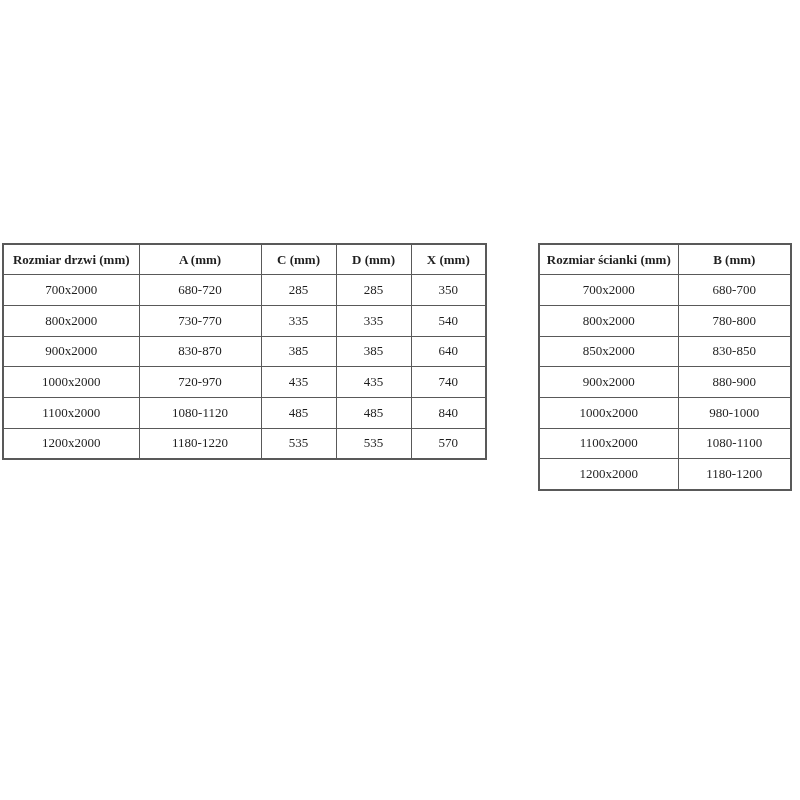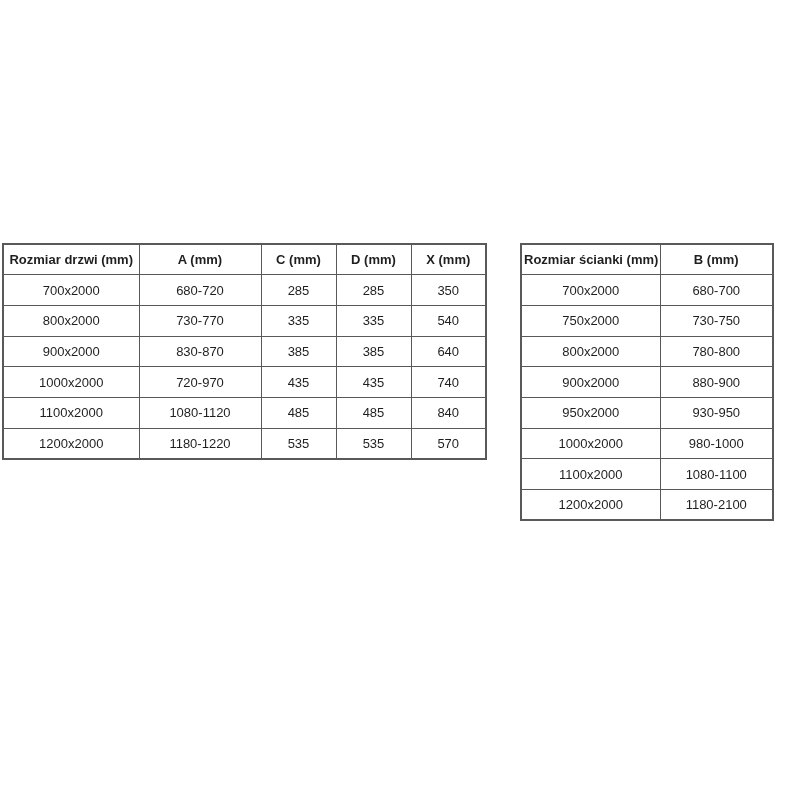--- a/index.html
+++ b/index.html
@@ -23,34 +23,35 @@
     border: 2px solid #595959;
   }
   table.spec th, table.spec td {
     border: 1px solid #595959;
     text-align: center;
     vertical-align: middle;
     padding: 0 2px;
     white-space: nowrap;
     font-size: 13px;
     overflow: hidden;
+    font-family: Liberation Serif, serif;
   }
   table.spec th {
     font-weight: bold;
   }
   table.spec tr {
     height: 30.7px;
   }
   #door-table {
     left: 2px;
     top: 243px;
     width: 483px;
   }
   #wall-table {
-    left: 520px;
+    left: 538px;
     top: 243px;
     width: 252px;
   }
 </style>
 </head>
 <body>
 
 <div class="canvas">
 
   <table class="spec" id="door-table">
@@ -126,43 +127,39 @@
         <th>Rozmiar ścianki (mm)</th>
         <th>B (mm)</th>
       </tr>
     </thead>
     <tbody>
       <tr>
         <td>700x2000</td>
         <td>680-700</td>
       </tr>
       <tr>
-        <td>750x2000</td>
-        <td>730-750</td>
-      </tr>
-      <tr>
         <td>800x2000</td>
         <td>780-800</td>
       </tr>
       <tr>
+        <td>850x2000</td>
+        <td>830-850</td>
+      </tr>
+      <tr>
         <td>900x2000</td>
         <td>880-900</td>
-      </tr>
-      <tr>
-        <td>950x2000</td>
-        <td>930-950</td>
       </tr>
       <tr>
         <td>1000x2000</td>
         <td>980-1000</td>
       </tr>
       <tr>
         <td>1100x2000</td>
         <td>1080-1100</td>
       </tr>
       <tr>
         <td>1200x2000</td>
-        <td>1180-2100</td>
+        <td>1180-1200</td>
       </tr>
     </tbody>
   </table>
 
 </div>
 
 </body></html>

